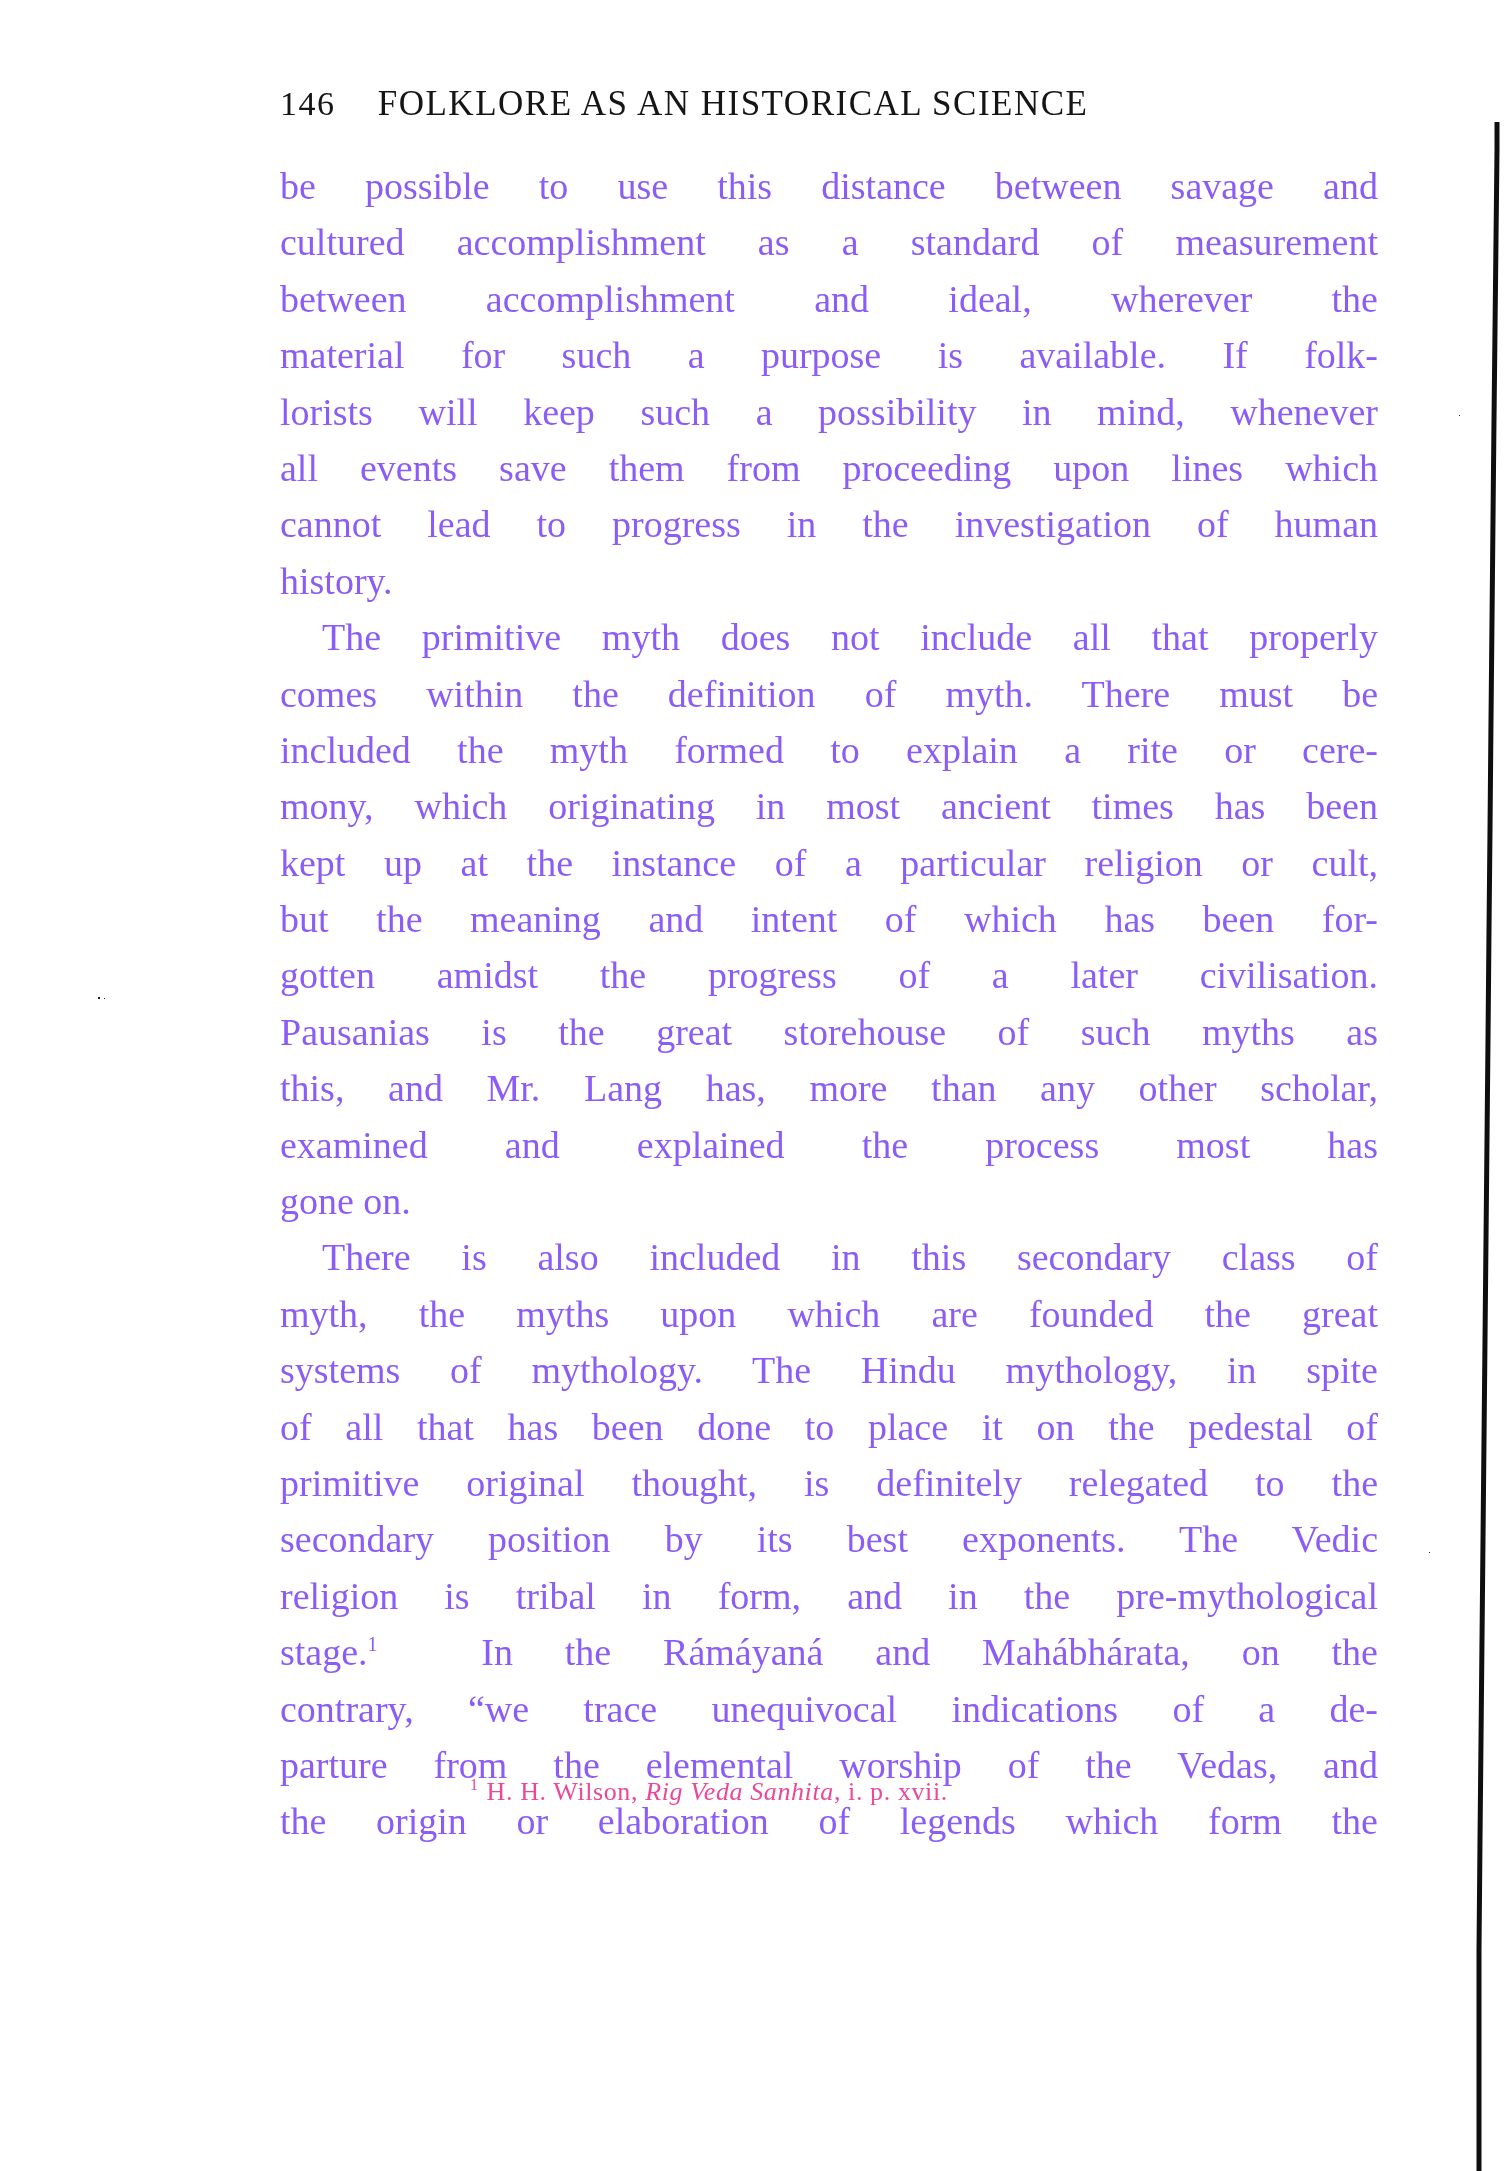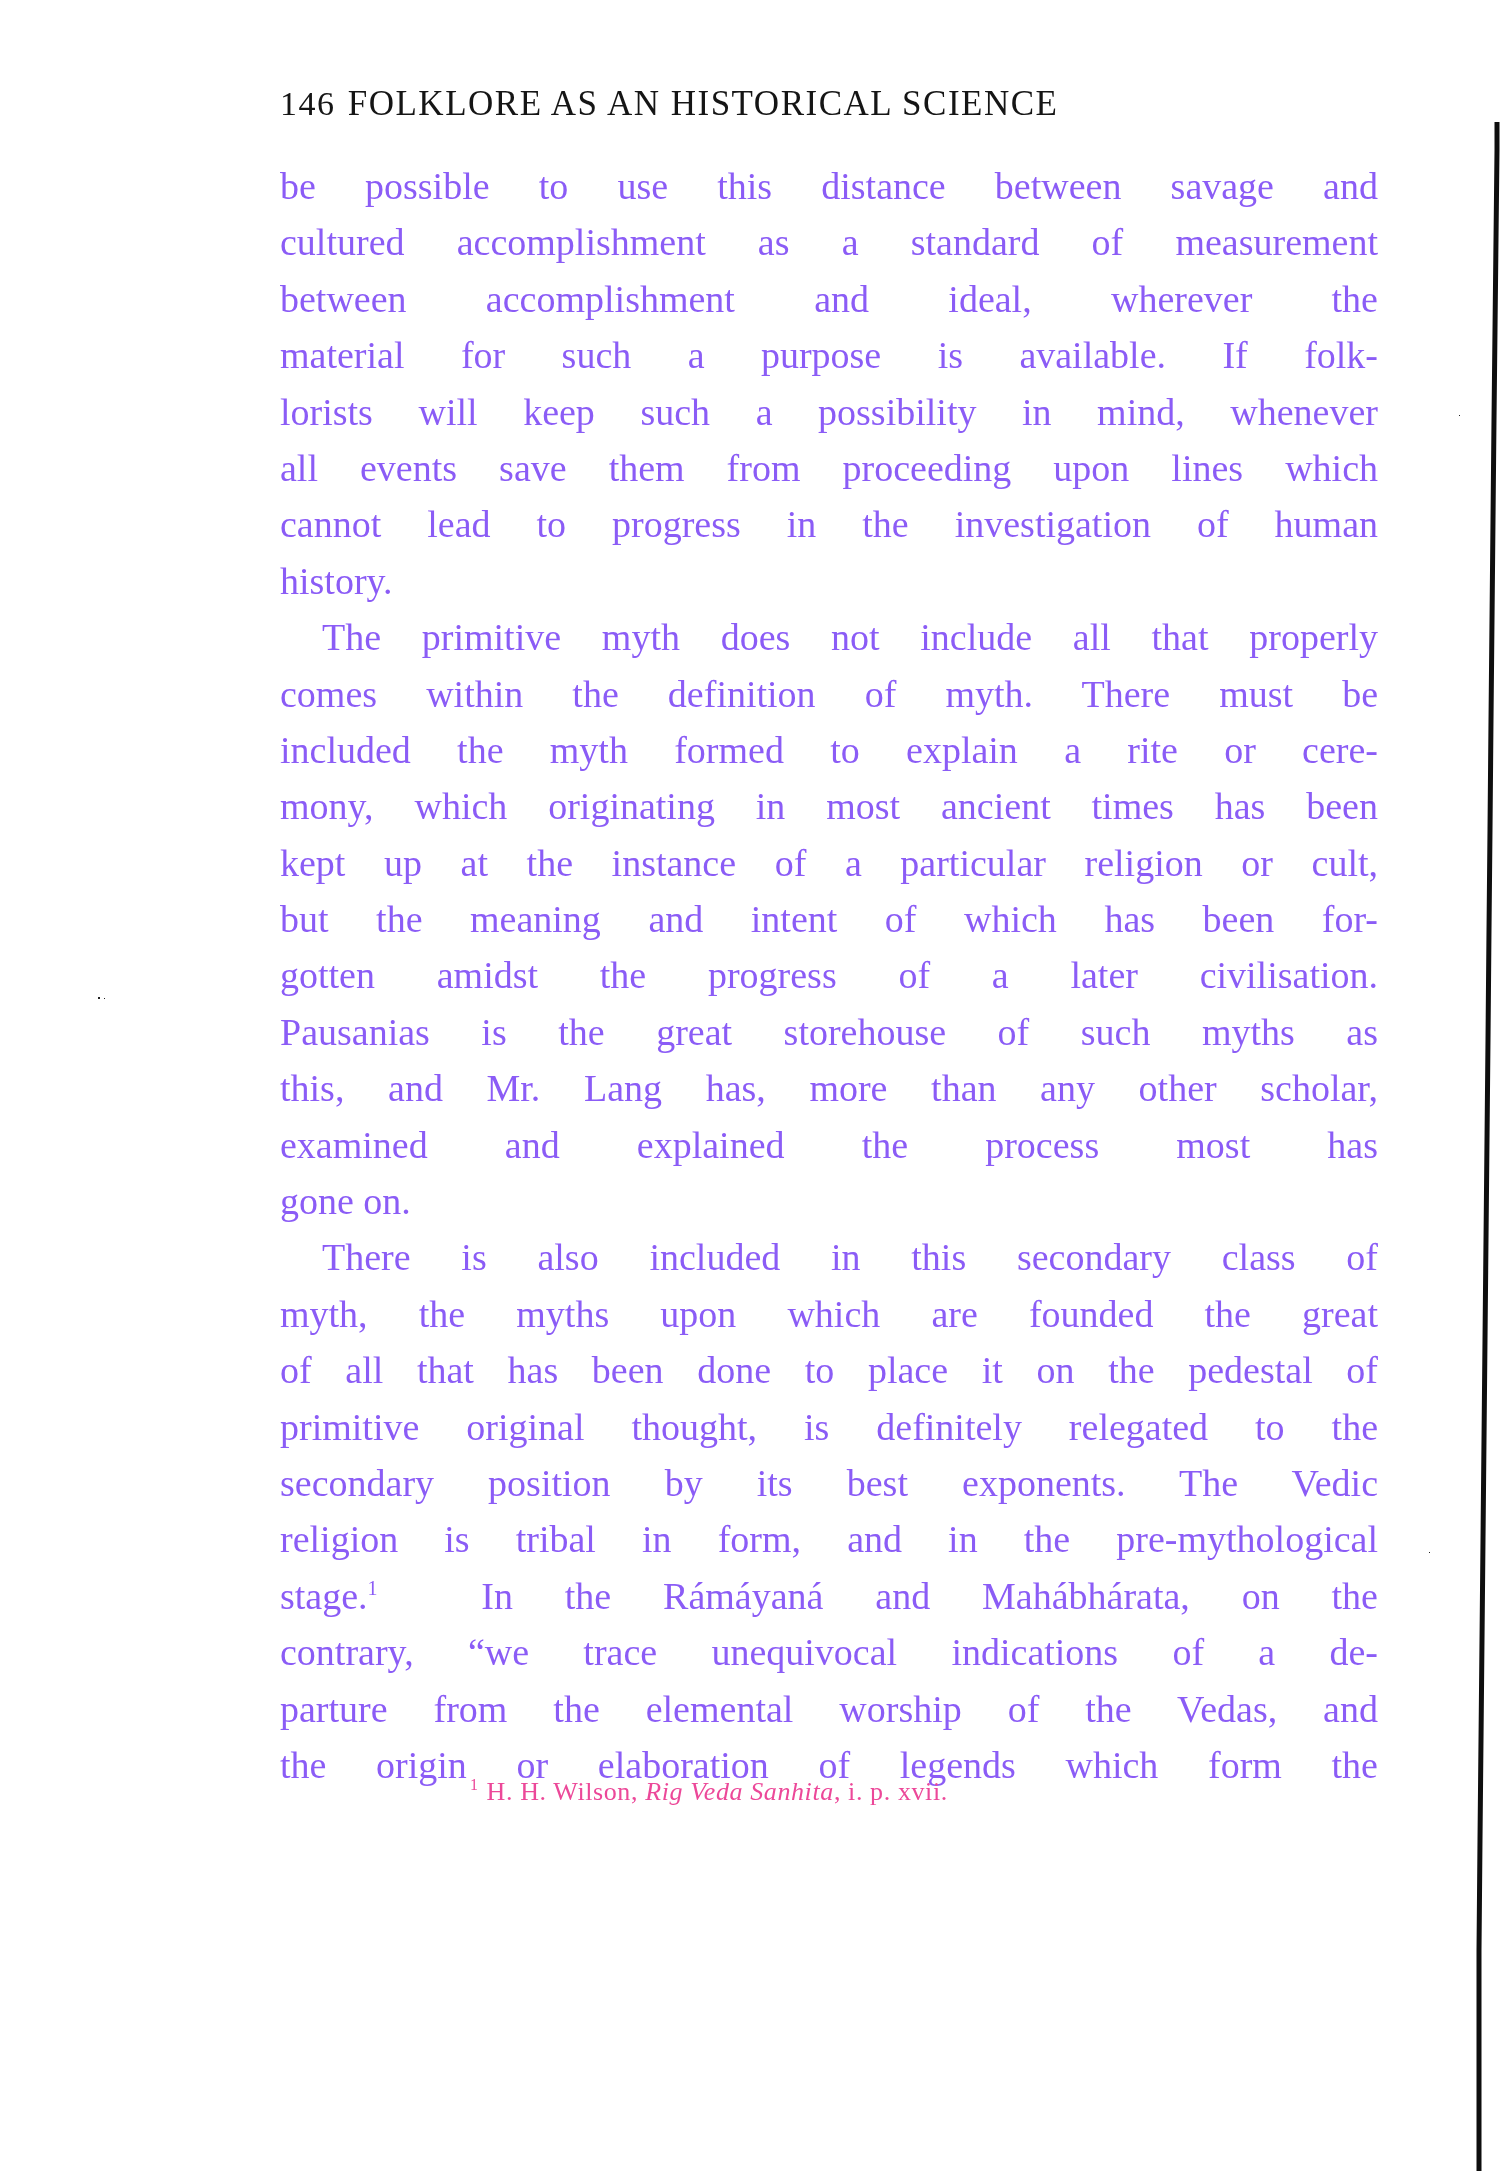--- a/index.html
+++ b/index.html
@@ -26,21 +26,21 @@
       position: absolute;
       left: 280px;
       top: 84px;
       width: 1030px;
       font-size: 35px;
       letter-spacing: 1.5px;
       white-space: nowrap;
       color: #151515;
     }
     .running-head .page-num {
-      margin-right: 2px;
+      margin-right: 32px;
       font-size: 34px;
     }
     .body-text {
       position: absolute;
       left: 280px;
       top: 158px;
       width: 1098px;
     }
     .line {
       display: block;
@@ -128,20 +128,21 @@
       <span class="line">gotten amidst the progress of a later civilisation.</span>
       <span class="line">Pausanias is the great storehouse of such myths as</span>
       <span class="line">this, and Mr. Lang has, more than any other scholar,</span>
       <span class="line">examined and explained the process most has</span>
       <span class="line last">gone on.</span>
     </div>
 
     <div>
       <span class="line indent">There is also included in this secondary class of</span>
       <span class="line">myth, the myths upon which are founded the great</span>
+      <span class="line">systems of mythology.  The Hindu mythology, in spite</span>
       <span class="line">of all that has been done to place it on the pedestal of</span>
       <span class="line">primitive original thought, is definitely relegated to the</span>
       <span class="line">secondary position by its best exponents.  The Vedic</span>
       <span class="line">religion is tribal in form, and in the pre-mythological</span>
       <span class="line" style="white-space: pre;"><span>stage.</span><sup class="fn-ref">1</sup><span>  In the Rámáyaná and Mahábhárata, on the</span></span>
       <span class="line">contrary, “we trace unequivocal indications of a de-</span>
       <span class="line">parture from the elemental worship of the Vedas, and</span>
       <span class="line">the origin or elaboration of legends which form the</span>
     </div>
   </div>

